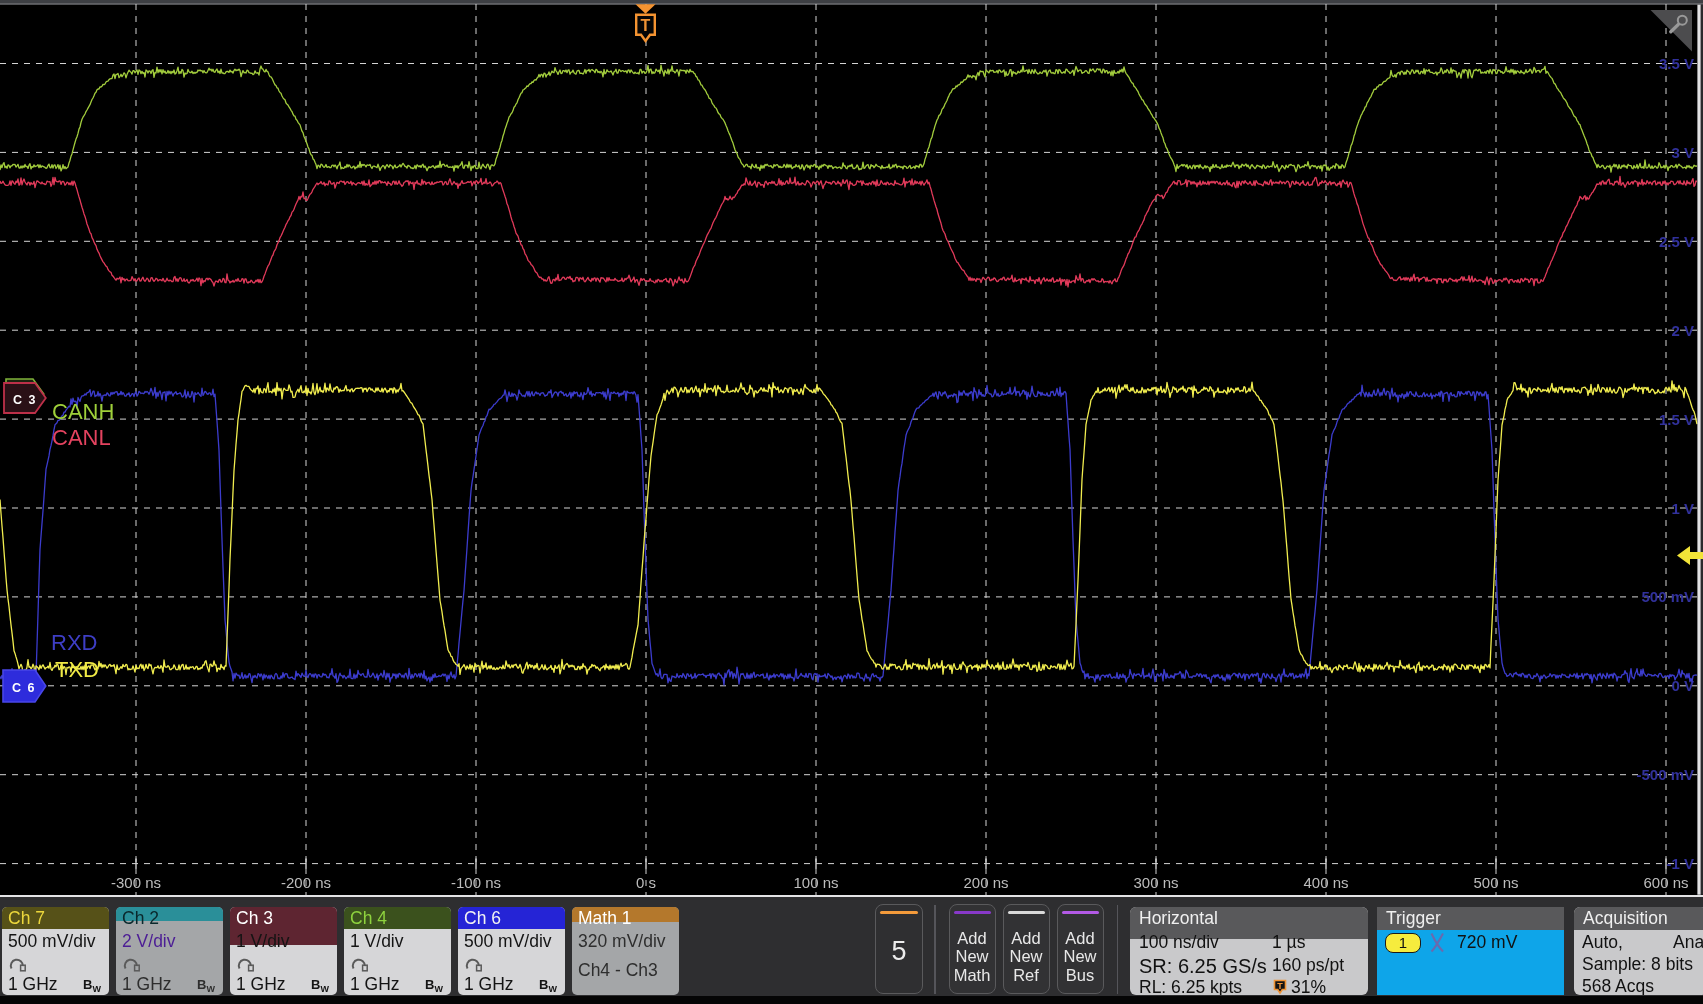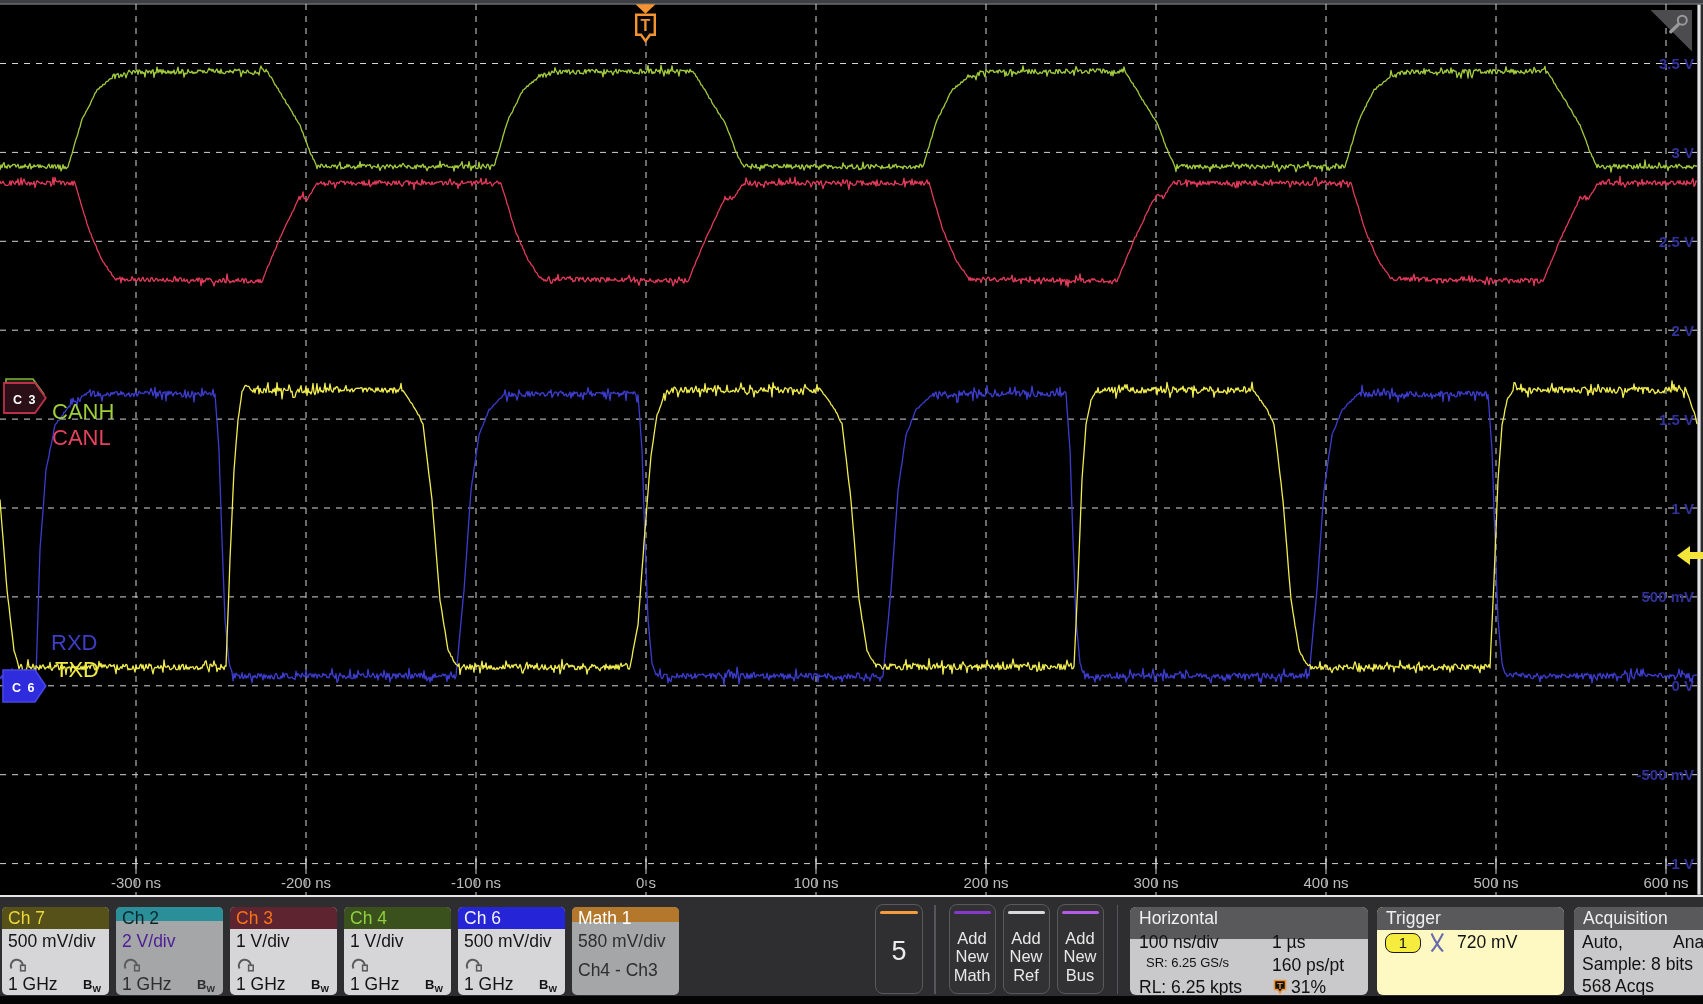--- a/index.html
+++ b/index.html
@@ -105,21 +105,21 @@
       <div style="height:14px;background:#2a8f99;color:#0a282c;font-size:17.5px;padding:0 0 0 6px;line-height:22px">Ch 2</div>
       <div style="position:absolute;left:6px;top:24px;font-size:17.5px;color:#4c1d95">2 V/div</div>
       <div style="position:absolute;left:6px;top:48px"><svg width="20" height="18">
           <path d="M3.5 13.5 A6 6 0 1 1 14.8 11.2" fill="none" stroke="#5a5a5a" stroke-width="2"></path>
           <rect x="12.6" y="10.2" width="4.6" height="5.6" fill="none" stroke="#5a5a5a" stroke-width="1.5"></rect>
         </svg></div>
       <div style="position:absolute;left:6px;top:67px;font-size:17.5px;color:#2e2e2e">1 GHz</div>
       <div style="position:absolute;right:8px;top:68px;color:#2e2e2e;font-weight:bold"><span style="font-size:13px">B</span><span style="font-size:9px;vertical-align:-3px">W</span></div>
     </div>
     <div style="position:absolute;left:230px;top:907px;width:107px;height:88px;border-radius:5px;overflow:hidden;background:#d6d6d8">
-      <div style="height:22px;background:#5e2531;color:#f97316;font-size:17.5px;padding:0 0 0 6px;line-height:22px">Ch 3</div>
+      <div style="height:38px;background:#5e2531;color:#ffffff;font-size:17.5px;padding:0 0 0 6px;line-height:22px">Ch 3</div>
       <div style="position:absolute;left:6px;top:24px;font-size:17.5px;color:#141414">1 V/div</div>
       <div style="position:absolute;left:6px;top:48px"><svg width="20" height="18">
           <path d="M3.5 13.5 A6 6 0 1 1 14.8 11.2" fill="none" stroke="#5a5a5a" stroke-width="2"></path>
           <rect x="12.6" y="10.2" width="4.6" height="5.6" fill="none" stroke="#5a5a5a" stroke-width="1.5"></rect>
         </svg></div>
       <div style="position:absolute;left:6px;top:67px;font-size:17.5px;color:#141414">1 GHz</div>
       <div style="position:absolute;right:8px;top:68px;color:#141414;font-weight:bold"><span style="font-size:13px">B</span><span style="font-size:9px;vertical-align:-3px">W</span></div>
     </div>
     <div style="position:absolute;left:344px;top:907px;width:107px;height:88px;border-radius:5px;overflow:hidden;background:#d6d6d8">
       <div style="height:22px;background:#3b511d;color:#8ed23e;font-size:17.5px;padding:0 0 0 6px;line-height:22px">Ch 4</div>
@@ -136,21 +136,21 @@
       <div style="position:absolute;left:6px;top:24px;font-size:17.5px;color:#141414">500 mV/div</div>
       <div style="position:absolute;left:6px;top:48px"><svg width="20" height="18">
           <path d="M3.5 13.5 A6 6 0 1 1 14.8 11.2" fill="none" stroke="#5a5a5a" stroke-width="2"></path>
           <rect x="12.6" y="10.2" width="4.6" height="5.6" fill="none" stroke="#5a5a5a" stroke-width="1.5"></rect>
         </svg></div>
       <div style="position:absolute;left:6px;top:67px;font-size:17.5px;color:#141414">1 GHz</div>
       <div style="position:absolute;right:8px;top:68px;color:#141414;font-weight:bold"><span style="font-size:13px">B</span><span style="font-size:9px;vertical-align:-3px">W</span></div>
     </div>
     <div style="position:absolute;left:572px;top:907px;width:107px;height:88px;border-radius:5px;overflow:hidden;background:#a4a6a8">
       <div style="height:15px;background:#b4782c;color:#ffffff;font-size:17.5px;padding:0 0 0 6px;line-height:22px">Math 1</div>
-      <div style="position:absolute;left:6px;top:24px;font-size:17.5px;color:#2e2e2e">580 mV/div</div>
+      <div style="position:absolute;left:6px;top:24px;font-size:17.5px;color:#2e2e2e">320 mV/div</div>
       <div style="position:absolute;left:6px;top:53px;font-size:17.5px;color:#2e2e2e">Ch4 - Ch3</div>
     </div>
 <div style="position:absolute;left:875px;top:903.5px;width:48px;height:90px;box-sizing:border-box;background:#2f2f31;border:1.5px solid #5a5a5c;border-radius:8px;">
       <div style="position:absolute;left:4px;right:4px;top:6px;height:3.5px;border-radius:2px;background:#f49b3b"></div>
       <div style="position:absolute;left:0;right:0;top:31px;text-align:center;font-size:27px;color:#ececec">5</div>
     </div>
     <div style="position:absolute;left:934px;top:905px;width:1.5px;height:89px;background:#55555a"></div>
     <div style="position:absolute;left:948.5px;top:903.5px;width:47px;height:90px;box-sizing:border-box;background:#323234;border:1.5px solid #5a5a5c;border-radius:8px;">
       <div style="position:absolute;left:4px;right:4px;top:6px;height:3.5px;border-radius:2px;background:#8839c9"></div>
       <div style="position:absolute;left:0;right:0;top:24px;text-align:center;font-size:16.5px;line-height:18.5px;color:#e8e8e8">
@@ -173,30 +173,30 @@
         <div>Add</div>
         <div>New</div>
         <div>Bus</div>
       </div>
     </div>
     <div style="position:absolute;left:1116.5px;top:905px;width:1.5px;height:89px;background:#55555a"></div>
 <div style="position:absolute;left:1130px;top:907px;width:238px;height:87.5px;border-radius:6px;overflow:hidden;background:#c9c9cb">
       <div style="height:32px;background:#59595b;color:#f0f0f0;font-size:17.5px;line-height:22px;padding-left:9px">Horizontal</div>
       <div style="position:absolute;left:9px;top:25px;font-size:17.5px;color:#111">100 ns/div</div>
       <div style="position:absolute;left:142px;top:25px;font-size:17.5px;color:#111">1 µs</div>
-      <div style="position:absolute;left:16px;top:48px;font-size:13px;color:#111">SR: 6.25 GS/s</div>
+      <div style="position:absolute;left:9px;top:48px;font-size:20px;color:#111">SR: 6.25 GS/s</div>
       <div style="position:absolute;left:142px;top:48px;font-size:17.5px;color:#111">160 ps/pt</div>
       <div style="position:absolute;left:9px;top:70px;font-size:17.5px;color:#111">RL: 6.25 kpts</div>
       <div style="position:absolute;left:143px;top:72px"><svg width="14" height="17">
           <path d="M1.5,1.5 H12.5 V10.5 H9.3 L7,14 L4.7,10.5 H1.5 Z" fill="#131313" stroke="#ef9335" stroke-width="1.6"></path>
           <text x="7" y="9.5" text-anchor="middle" style="font:bold 9px 'Liberation Sans',sans-serif" fill="#ef9335">T</text>
         </svg></div>
       <div style="position:absolute;left:161px;top:70px;font-size:17.5px;color:#111">31%</div>
     </div>
-    <div style="position:absolute;left:1377px;top:907px;width:187px;height:87.5px;border-radius:6px;overflow:hidden;background:#fef9c3">
+    <div style="position:absolute;left:1377px;top:907px;width:187px;height:87.5px;border-radius:0;overflow:hidden;background:#0ea5e9">
       <div style="height:22.5px;background:#59595b;color:#f0f0f0;font-size:17.5px;line-height:22px;padding-left:9px">Trigger</div>
       <div style="position:absolute;left:8px;top:26px;width:34px;height:18px;background:#f6ec3d;border:1.8px solid #1a1a1a;border-radius:8px;color:#111;font-size:15px;text-align:center;line-height:17px">1</div>
       <div style="position:absolute;left:50px;top:25px"><svg width="22" height="22">
           <path d="M4.5,1.5 C8,9 12,15.5 16,19.5 M16,1.5 C12,9 8.5,15.5 4.5,19.5" fill="none" stroke="#6a6aae" stroke-width="2.1"></path>
         </svg></div>
       <div style="position:absolute;left:80px;top:25px;font-size:17.5px;color:#111">720 mV</div>
     </div>
     <div style="position:absolute;left:1574px;top:907px;width:133px;height:87.5px;border-radius:6px;overflow:hidden;background:#c9c9cb">
       <div style="height:22.5px;background:#59595b;color:#f0f0f0;font-size:17.5px;line-height:22px;padding-left:9px">Acquisition</div>
       <div style="position:absolute;left:8px;top:25px;font-size:17.5px;color:#111">Auto,</div>

